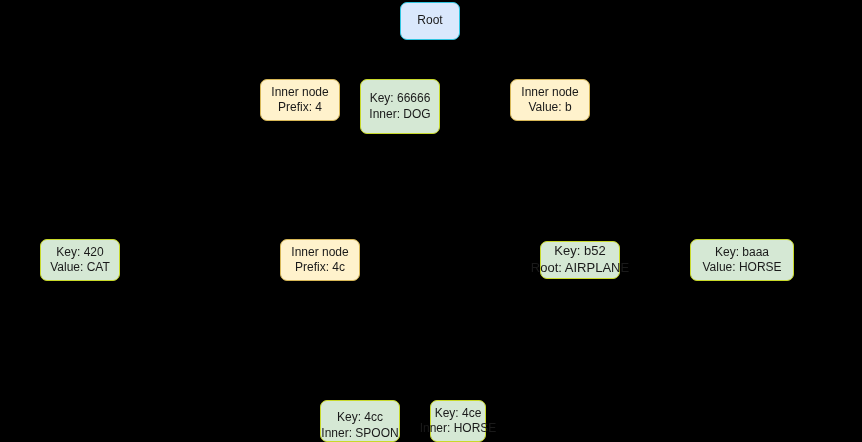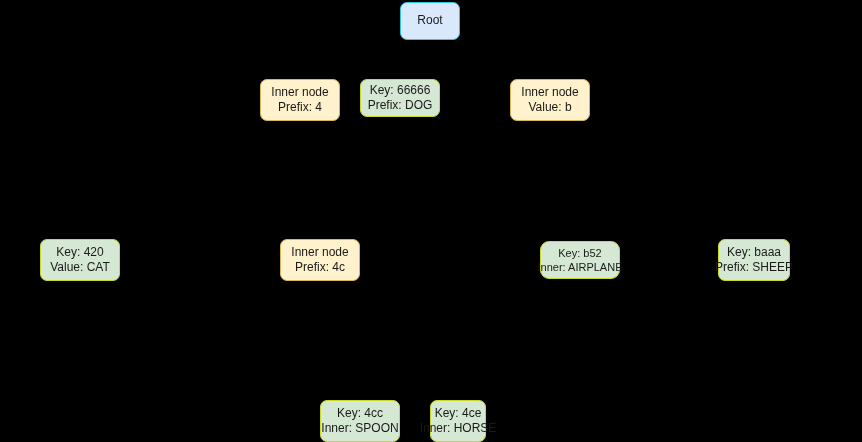--- a/index.html
+++ b/index.html
@@ -48,21 +48,21 @@
   }
   .style-inner {
     background: #fff2cc;
     border-color: #d6b656;
   }
   .style-leaf {
     background: #d5e8d4;
     border-color: #c8d92a;
   }
   .fs-normal { font-size: 12px; }
-  .fs-small  { font-size: 11px; border-radius: 9px; }
+  .fs-small  { font-size: 13px; }
   .edge-layer {
     position: absolute;
     left: 0; top: 0;
     width: 862px;
     height: 442px;
     pointer-events: none;
   }
 </style>
 </head>
 <body>
@@ -80,45 +80,45 @@
       <path d="M 320 281 L 320 340.5 L 470 340.5 L 470 400" fill="none" stroke="#000000" stroke-width="1"></path>
     </svg>
   <div id="node-layer">
       <div class="node style-root fs-normal" style="left: 400px; top: 2px; width: 60px; height: 38px;">
         <span class="line">Root</span>
       </div>
       <div class="node style-inner fs-normal" style="left: 260px; top: 79px; width: 80px; height: 42px;">
         <span class="line">Inner node</span>
         <span class="line">Prefix: 4</span>
       </div>
-      <div class="node style-leaf fs-normal" style="left: 360px; top: 79px; width: 80px; height: 38px;">
+      <div class="node style-leaf fs-normal" style="left: 360px; top: 79px; width: 80px; height: 55px;">
         <span class="line">Key: 66666</span>
-        <span class="line">Prefix: DOG</span>
+        <span class="line">Inner: DOG</span>
       </div>
       <div class="node style-inner fs-normal" style="left: 510px; top: 79px; width: 80px; height: 42px;">
         <span class="line">Inner node</span>
         <span class="line">Value: b</span>
       </div>
       <div class="node style-leaf fs-normal" style="left: 40px; top: 239px; width: 80px; height: 42px; text-align: right;">
         <span class="line">Key: 420</span>
         <span class="line">Value: CAT</span>
       </div>
       <div class="node style-inner fs-normal" style="left: 280px; top: 239px; width: 80px; height: 42px;">
         <span class="line">Inner node</span>
         <span class="line">Prefix: 4c</span>
       </div>
       <div class="node style-leaf fs-small" style="left: 540px; top: 241px; width: 80px; height: 38px;">
         <span class="line">Key: b52</span>
-        <span class="line">Inner: AIRPLANE</span>
+        <span class="line">Root: AIRPLANE</span>
       </div>
-      <div class="node style-leaf fs-normal" style="left: 718px; top: 239px; width: 72px; height: 42px;">
+      <div class="node style-leaf fs-normal" style="left: 690px; top: 239px; width: 104px; height: 42px;">
         <span class="line">Key: baaa</span>
-        <span class="line">Prefix: SHEEP</span>
+        <span class="line">Value: HORSE</span>
       </div>
-      <div class="node style-leaf fs-normal" style="left: 320px; top: 400px; width: 80px; height: 42px;">
+      <div class="node style-leaf fs-normal" style="left: 320px; top: 400px; width: 80px; height: 42px; justify-content: flex-end;">
         <span class="line">Key: 4cc</span>
         <span class="line">Inner: SPOON</span>
       </div>
       <div class="node style-leaf fs-normal" style="left: 430px; top: 400px; width: 56px; height: 42px;">
         <span class="line">Key: 4ce</span>
         <span class="line">Inner: HORSE</span>
       </div>
     </div>
 </div>
 

